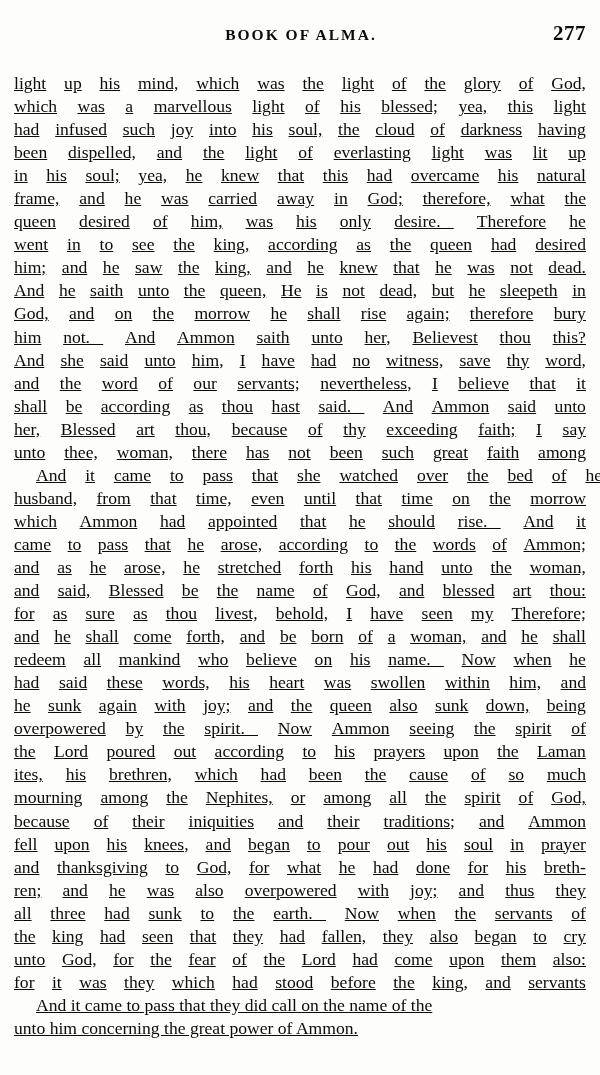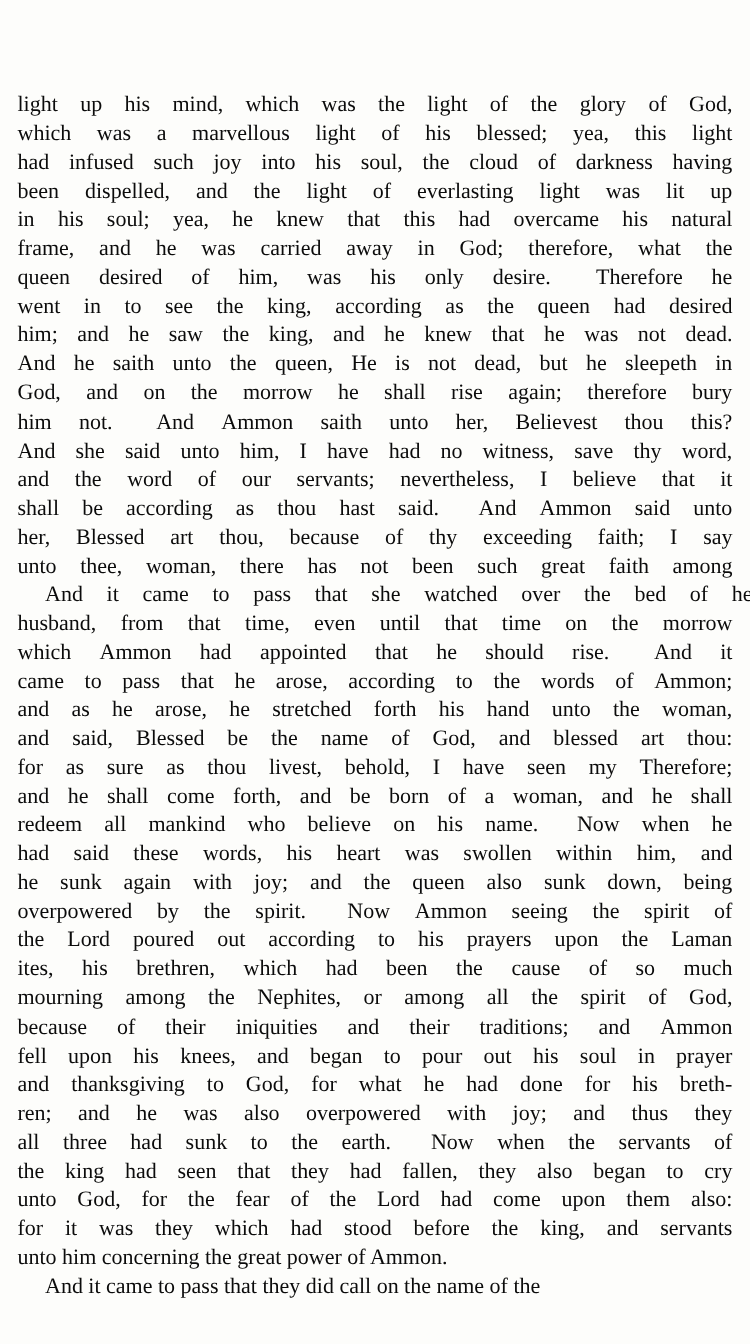--- a/index.html
+++ b/index.html
@@ -56,37 +56,44 @@
     top: 72px;
     width: 572px;
   }
   .ln {
     display: block;
     height: 23.05px;
     line-height: 23.05px;
     font-size: 17.6px;
     white-space: nowrap;
     letter-spacing: 0;
+    text-decoration: underline;
   }
   
   .just {
     display: flex;
     justify-content: space-between;
     width: 100%;
   }
   .just > span { display: inline-block; white-space: pre; }
   
   .flush { display: block; }
   .indent { padding-left: 22px; }
 </style>
 </head>
 <body>
 
 <div class="page">
 
+  <div class="running-head">
+    <div class="head-title">
+      <span>BOOK OF ALMA.</span>
+    </div>
+    <div class="folio">277</div>
+  </div>
 
   <div class="text-block">
       <div class="ln">
         <div class="just">
           <span>light</span>
           <span>up</span>
           <span>his</span>
           <span>mind,</span>
           <span>which</span>
           <span>was</span>
@@ -702,20 +709,20 @@
           <span>had</span>
           <span>stood</span>
           <span>before</span>
           <span>the</span>
           <span>king,</span>
           <span>and</span>
           <span>servants</span>
         </div>
       </div>
       <div class="ln">
+        <span class="flush indent">And it came to pass that they did call on the name of the</span>
+      </div>
+      <div class="ln">
         <span class="flush">unto him concerning the great power of Ammon.</span>
-      </div>
-      <div class="ln">
-        <span class="flush indent">And it came to pass that they did call on the name of the</span>
       </div>
     </div>
 
 </div>
 
 </body></html>

